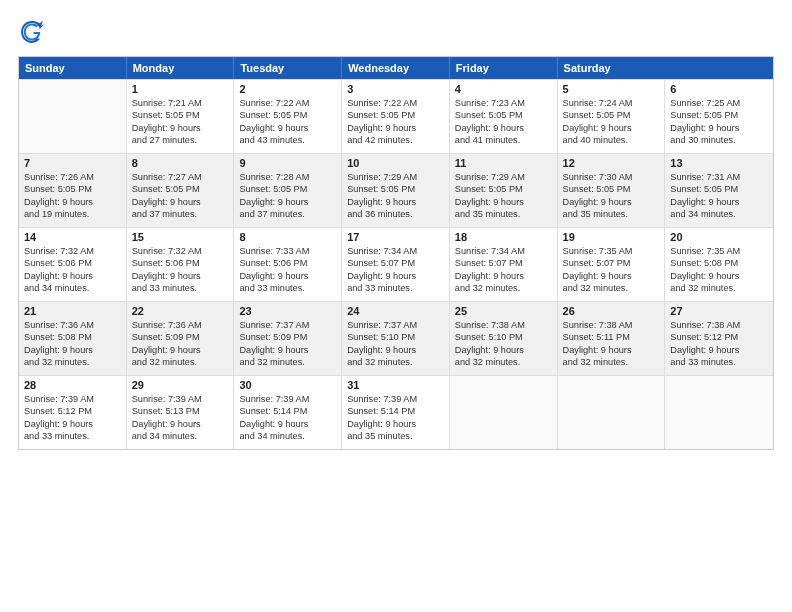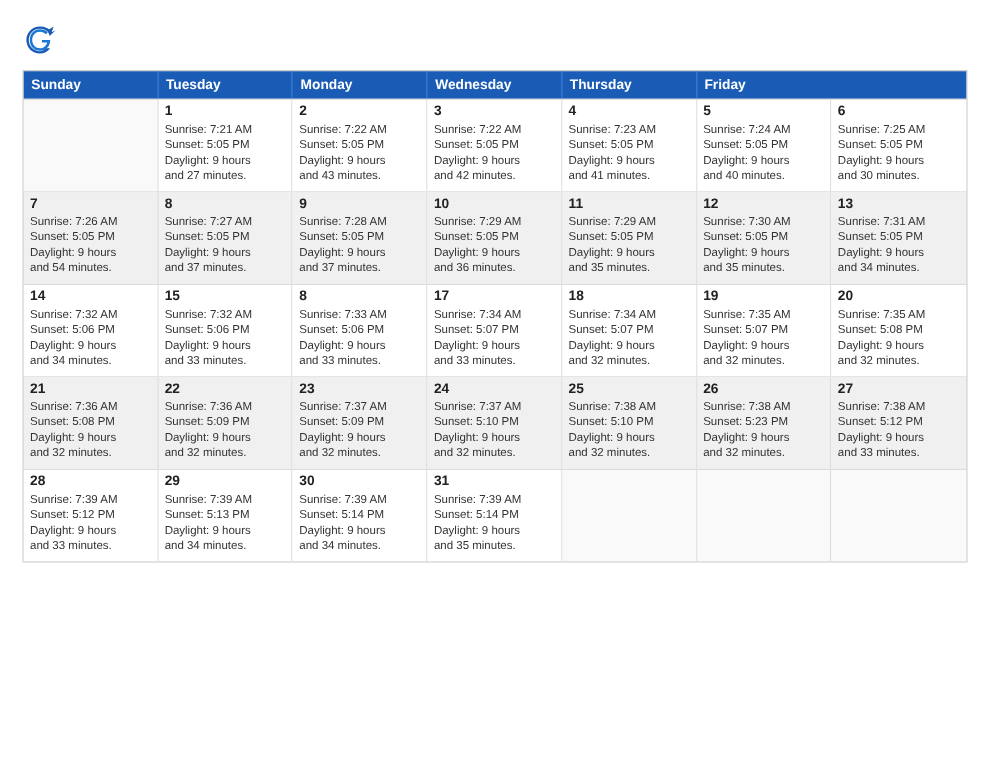--- a/index.html
+++ b/index.html
@@ -133,25 +133,25 @@
     <div class="title-block">
       <div class="month-title"></div>
       <div class="location"></div>
     </div>
   </div>
 
   <div class="calendar">
 
     <div class="cal-header-row">
     <div class="cal-header-cell">Sunday</div>
+        <div class="cal-header-cell">Monday</div>
         <div class="cal-header-cell">Tuesday</div>
-        <div class="cal-header-cell">Monday</div>
         <div class="cal-header-cell">Wednesday</div>
-        <div class="cal-header-cell">Thursday</div>
         <div class="cal-header-cell">Friday</div>
+        <div class="cal-header-cell">Saturday</div>
       </div>
 
     <div class="cal-body">
     <div class="cal-week">
           <div class="cal-cell empty"></div>
           <div class="cal-cell">
             <span class="day-num">1</span>
             <span class="cell-line">Sunrise: 7:21 AM</span>
             <span class="cell-line">Sunset: 5:05 PM</span>
             <span class="cell-line">Daylight: 9 hours</span>
@@ -192,21 +192,21 @@
             <span class="cell-line">Daylight: 9 hours</span>
             <span class="cell-line">and 30 minutes.</span>
           </div>
         </div>
         <div class="cal-week">
           <div class="cal-cell shaded">
             <span class="day-num">7</span>
             <span class="cell-line">Sunrise: 7:26 AM</span>
             <span class="cell-line">Sunset: 5:05 PM</span>
             <span class="cell-line">Daylight: 9 hours</span>
-            <span class="cell-line">and 54 minutes.</span>
+            <span class="cell-line">and 19 minutes.</span>
           </div>
           <div class="cal-cell shaded">
             <span class="day-num">8</span>
             <span class="cell-line">Sunrise: 7:27 AM</span>
             <span class="cell-line">Sunset: 5:05 PM</span>
             <span class="cell-line">Daylight: 9 hours</span>
             <span class="cell-line">and 37 minutes.</span>
           </div>
           <div class="cal-cell shaded">
             <span class="day-num">9</span>
@@ -327,21 +327,21 @@
           <div class="cal-cell shaded">
             <span class="day-num">25</span>
             <span class="cell-line">Sunrise: 7:38 AM</span>
             <span class="cell-line">Sunset: 5:10 PM</span>
             <span class="cell-line">Daylight: 9 hours</span>
             <span class="cell-line">and 32 minutes.</span>
           </div>
           <div class="cal-cell shaded">
             <span class="day-num">26</span>
             <span class="cell-line">Sunrise: 7:38 AM</span>
-            <span class="cell-line">Sunset: 5:23 PM</span>
+            <span class="cell-line">Sunset: 5:11 PM</span>
             <span class="cell-line">Daylight: 9 hours</span>
             <span class="cell-line">and 32 minutes.</span>
           </div>
           <div class="cal-cell shaded">
             <span class="day-num">27</span>
             <span class="cell-line">Sunrise: 7:38 AM</span>
             <span class="cell-line">Sunset: 5:12 PM</span>
             <span class="cell-line">Daylight: 9 hours</span>
             <span class="cell-line">and 33 minutes.</span>
           </div>

